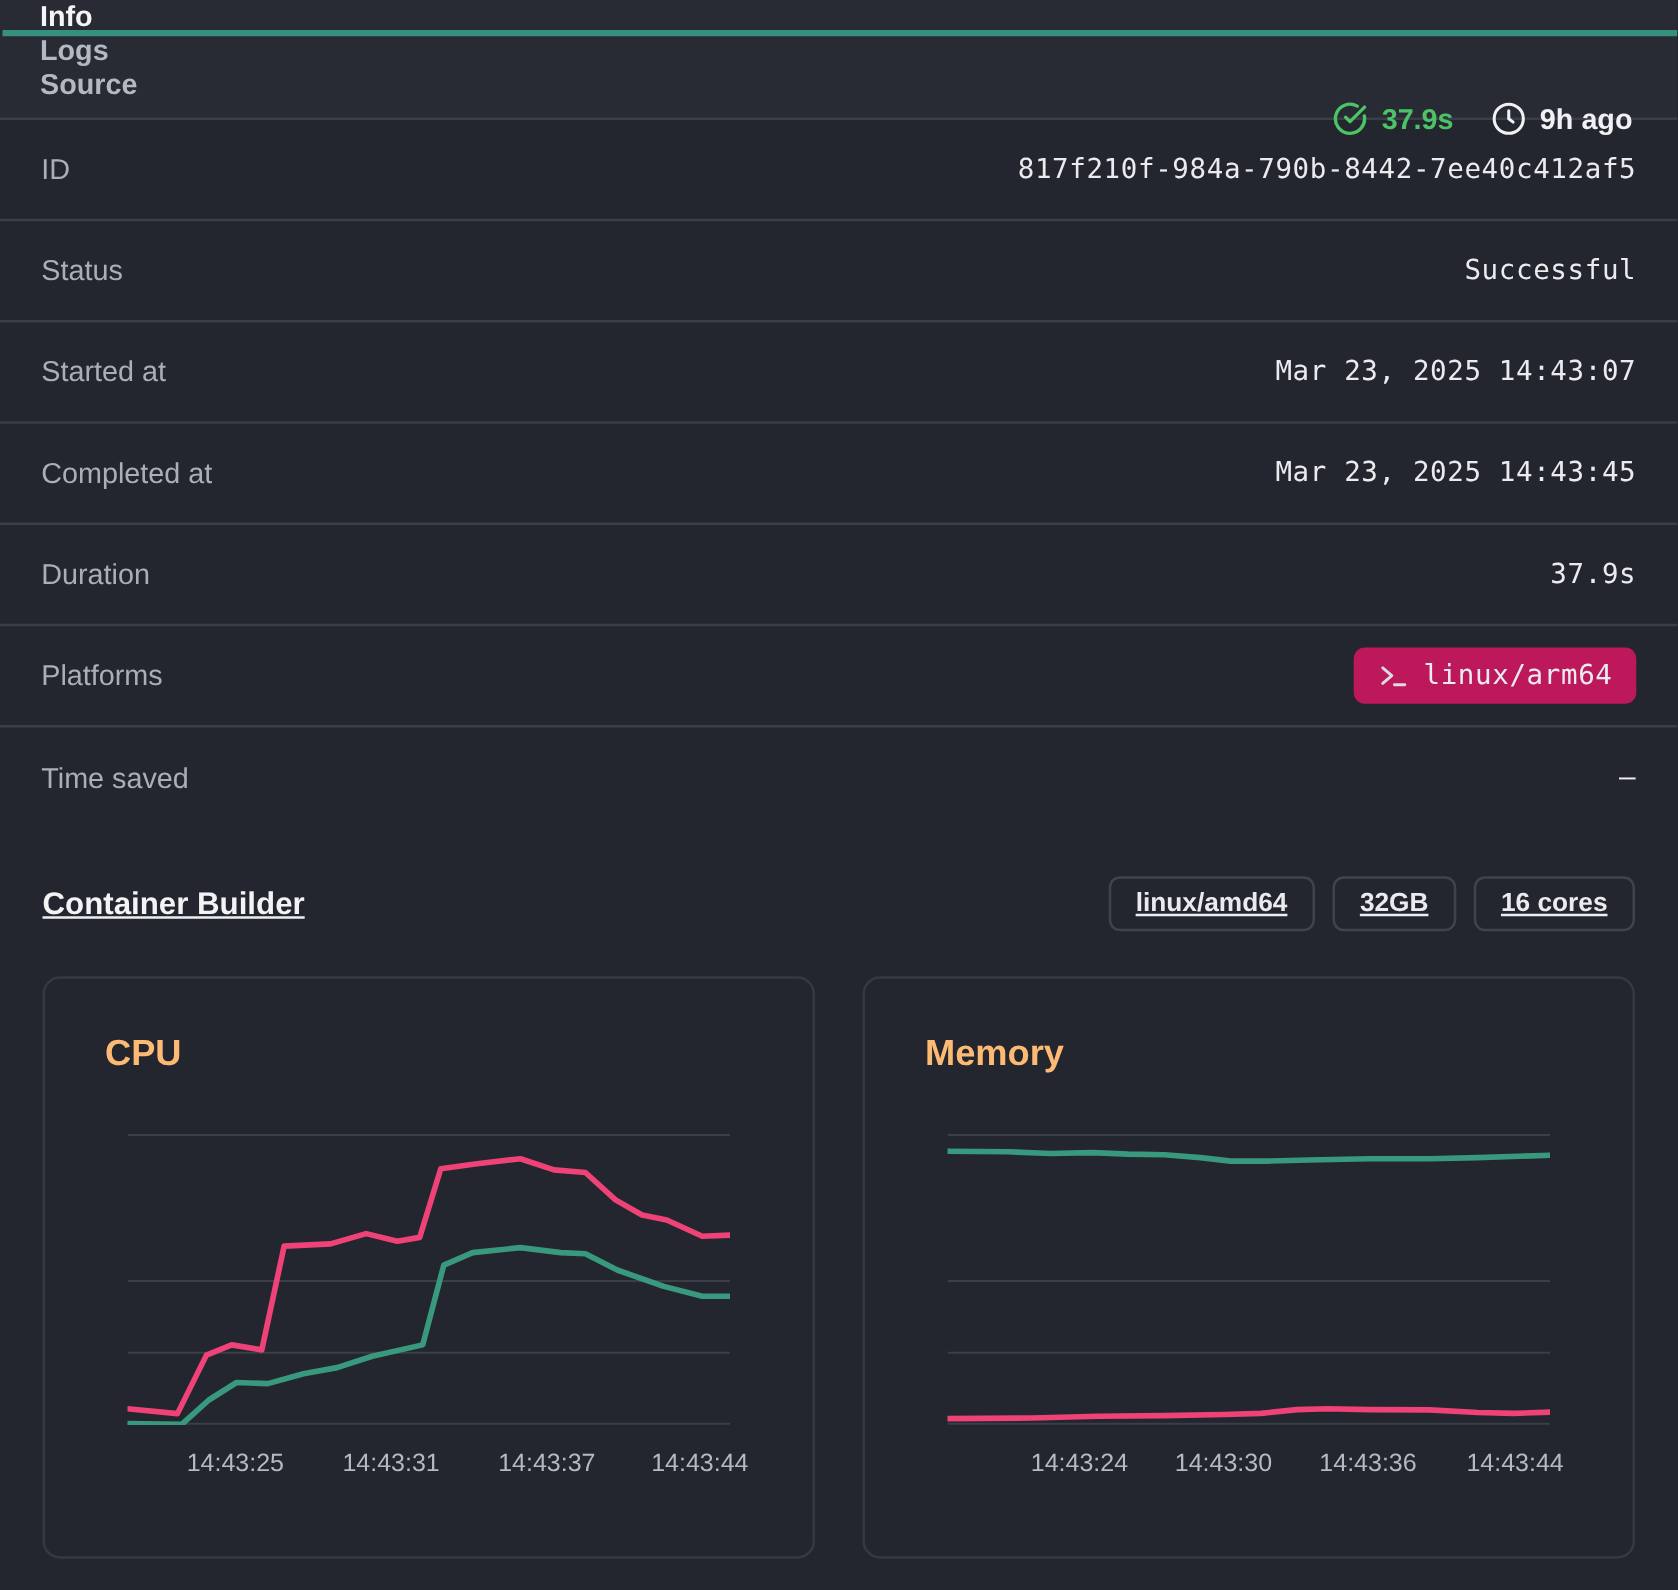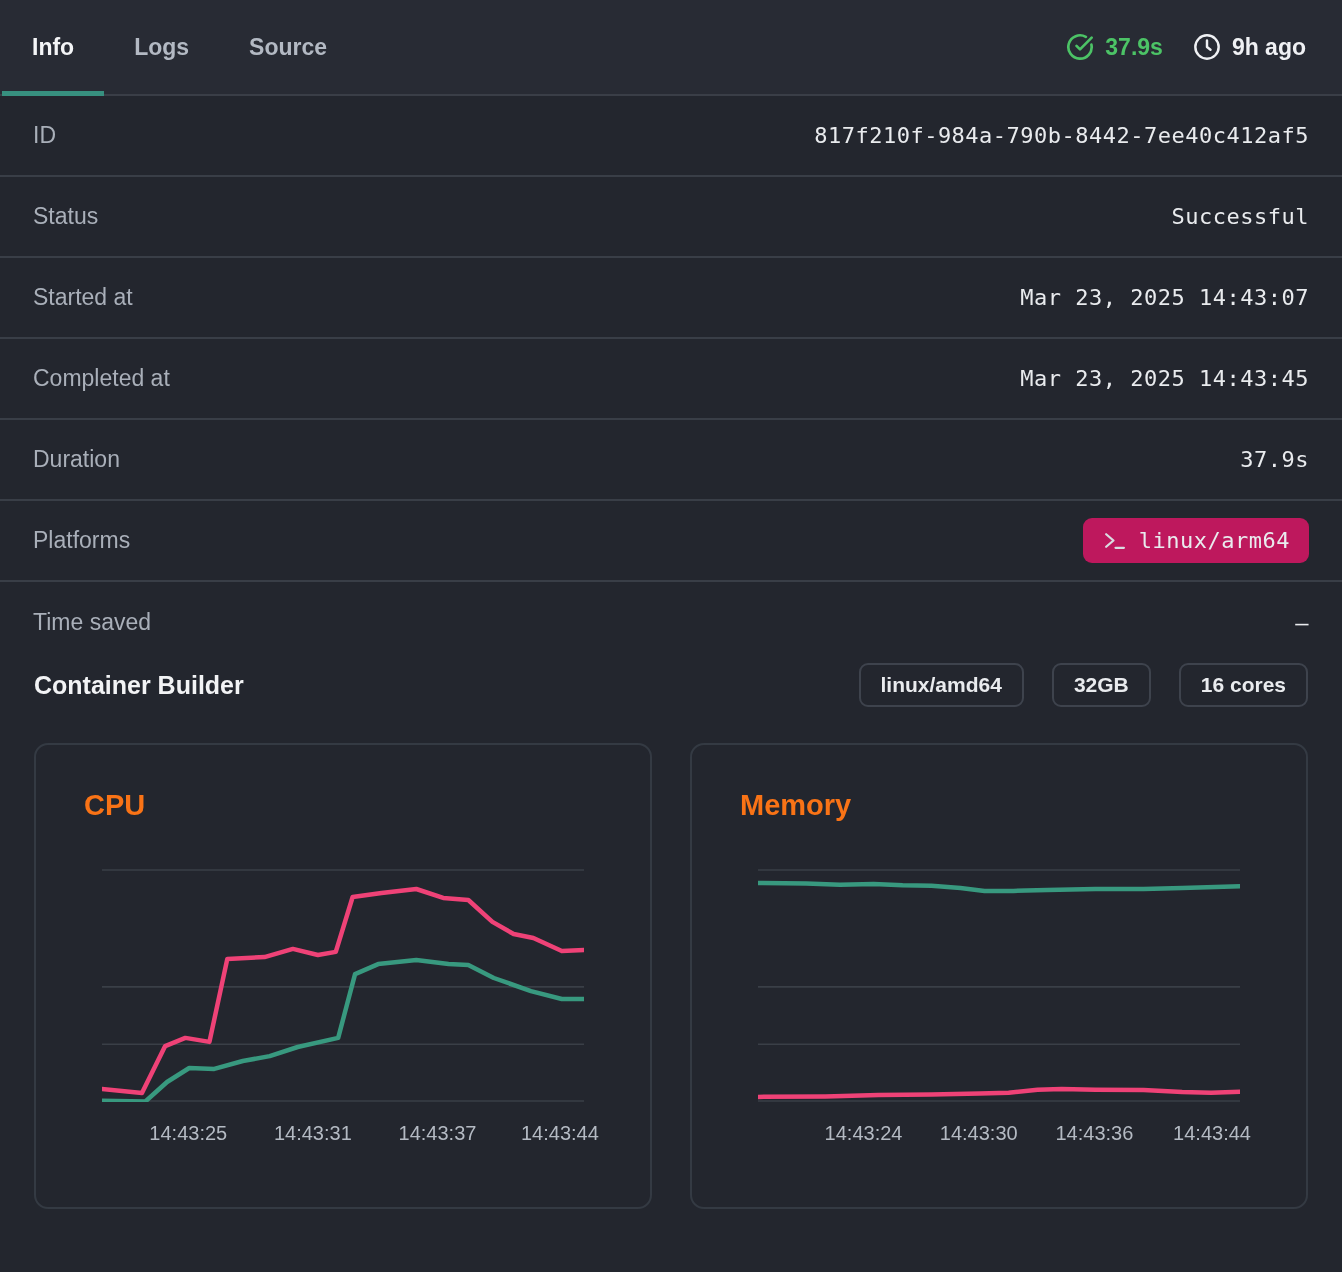--- a/index.html
+++ b/index.html
@@ -13,20 +13,21 @@
   .mono { font-family: "DejaVu Sans Mono", monospace; }
 
   
   .tabbar {
     height: 96px;
     background: #282b34;
     border-bottom: 2px solid #3a3e47;
     display: flex;
     align-items: stretch;
     padding: 0 0 0 2px;
+    flex-direction: column;
   }
   .tab {
     position: relative;
     display: flex;
     align-items: center;
     padding: 0 30px;
     font-size: 23px;
     font-weight: 700;
     color: #b3b9c3;
     cursor: pointer;
@@ -70,26 +71,28 @@
     gap: 12px;
     background: #be185d;
     border-radius: 9px;
     padding: 10px 19px;
   }
   .platform-badge .row-value { font-size: 22px; }
   .platform-badge svg { display: block; }
 
   
   .builder-head {
+    margin-top: 38px;
     padding: 0 34px;
     display: flex;
     align-items: center;
+    text-decoration: underline;
   }
   .builder-title { font-size: 25px; font-weight: 700; color: #f2f3f5; }
-  .spec-badges { margin-left: auto; display: flex; gap: 28px; }
+  .spec-badges { margin-left: auto; display: flex; gap: 14px; }
   .spec-badge {
     border: 2px solid #3e434d;
     border-radius: 9px;
     padding: 8px 20px;
     font-size: 21px;
     font-weight: 700;
     color: #e9ebee;
   }
 
   
@@ -104,21 +107,21 @@
     height: 466px;
     border: 2px solid #343a43;
     border-radius: 14px;
     padding-top: 44px;
     background: #23262e;
   }
   .card-title {
     margin: 0 48px;
     font-size: 29px;
     font-weight: 700;
-    color: #f97316;
+    color: #fdba74;
   }
   .plot-wrap { margin: 47px 66px 0; position: relative; }
   .plot-wrap svg { display: block; width: 100%; height: 233px; }
   .ticks {
     position: relative;
     margin: 20px 66px 0;
     height: 30px;
   }
   .tick {
     position: absolute;

